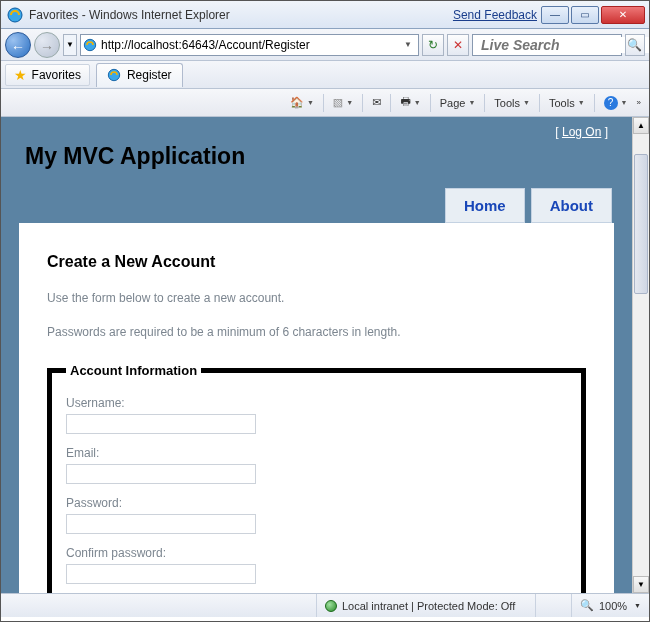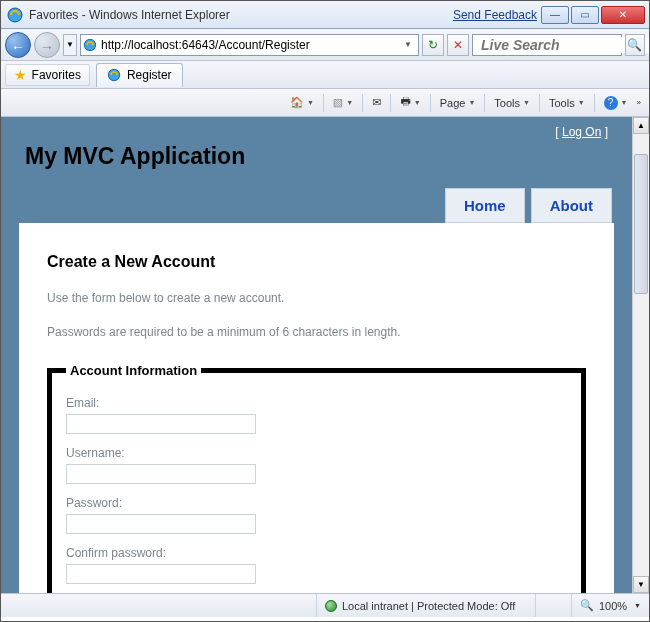--- a/index.html
+++ b/index.html
@@ -180,25 +180,25 @@
       <div class="navtab">Home</div>
       <div class="navtab">About</div>
     </div>
     <div class="main">
       <h2>Create a New Account</h2>
       <p>Use the form below to create a new account.</p>
       <p>Passwords are required to be a minimum of 6 characters in length.</p>
       <fieldset>
         <legend>Account Information</legend>
         <div class="field">
+          <label>Username:</label>
+          <input type="text" style="">
+        </div>
+        <div class="field">
           <label>Email:</label>
-          <input type="text" style="">
-        </div>
-        <div class="field">
-          <label>Username:</label>
           <input type="text" style="">
         </div>
         <div class="field">
           <label>Password:</label>
           <input type="password" style="">
         </div>
         <div class="field">
           <label>Confirm password:</label>
           <input type="password" style="">
         </div>

